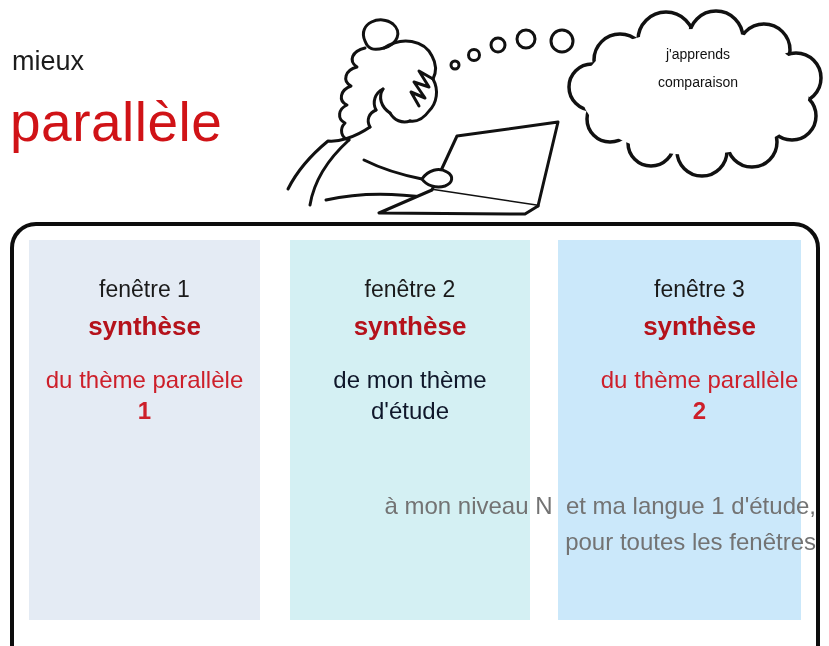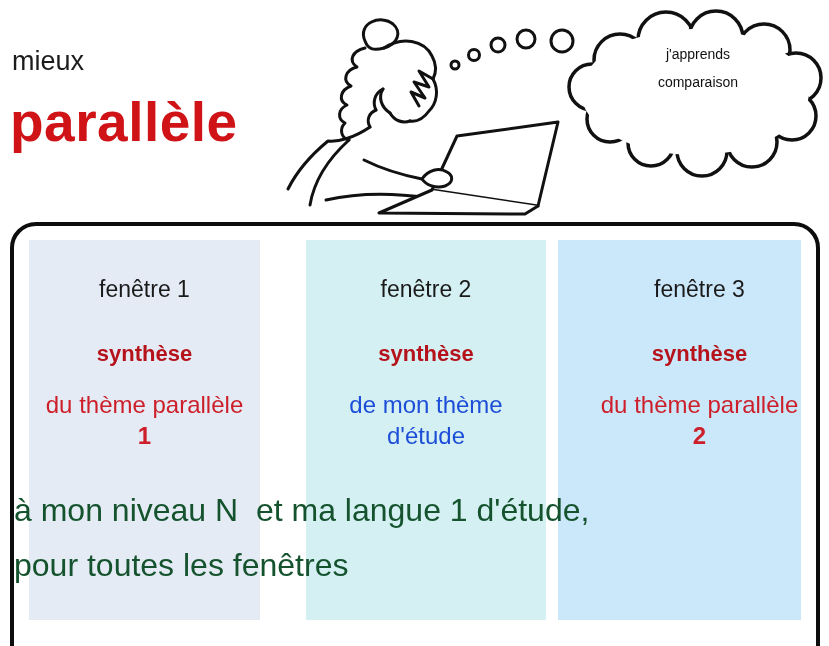--- a/index.html
+++ b/index.html
@@ -7,49 +7,49 @@
   .page {
     position:relative; width:829px; height:646px; background:#ffffff;
     font-family:"Liberation Sans", sans-serif; overflow:hidden;
   }
   .mode-label {
     position:absolute; left:12px; top:46px;
     font-size:27px; color:#1c1c1c;
   }
   .page-title {
     position:absolute; left:10px; top:90px;
-    font-size:55px; font-weight:700; letter-spacing:0.5px;
+    font-size:55px; font-weight:400; letter-spacing:0.5px;
   }
   .scene {
     position:absolute; left:278px; top:8px; width:551px; height:214px;
   }
   .bubble-text {
     position:absolute; left:583px; top:40px; width:230px;
     text-align:center; font-size:14px; line-height:28px; color:#111;
   }
   .main-panel {
     position:absolute; left:10px; top:222px; width:810px; height:494px;
     background:#ffffff; border:4px solid #0d0d0d; border-radius:26px;
   }
   .window-card {
     position:absolute; top:14px; height:380px; text-align:center;
   }
   .card1 { left:15px;  width:231px; }
-  .card2 { left:292px; width:240px; }
+  .card2 { left:276px; width:240px; }
   .card3 { left:544px; width:243px;padding-left:40px; }
   .win-name    { margin-top:36px; font-size:23px; color:#1a1a1a; }
-  .win-keyword { margin-top:38px; font-size:22px; font-weight:700; }
+  .win-keyword { margin-top:8px; font-size:26px; font-weight:700; }
   .win-desc    { margin-top:22px; font-size:24px; line-height:31px; }
   .emph        { font-weight:700; }
   .footer-note {
     position:absolute; left:0; top:266px; width:100%;
-    text-align:left; font-size:32px; color:#14532d;
+    text-align:right; font-size:24px; color:#737373;
   }
   .fn1 { white-space:pre; }
-  .fn2 { margin-top:18px; }
+  .fn2 { margin-top:8px; }
 </style>
 </head>
 <body>
 
 <div class="page">
 
   <div class="mode-label">mieux</div>
   <div class="page-title" style="color: rgb(208, 19, 23);">parallèle</div>
 
   <svg class="scene" viewBox="0 0 551 214" fill="none" stroke="#111" stroke-width="3" stroke-linecap="round" stroke-linejoin="round">
@@ -112,21 +112,21 @@
       <div class="win-keyword" style="color: rgb(181, 18, 27);">synthèse</div>
       <div class="win-desc" style="color: rgb(205, 31, 42);">
         <div>du thème parallèle</div>
         <div class="emph">1</div>
       </div>
     </div>
 
     <div class="window-card card2" style="background-color: rgb(212, 240, 243);">
       <div class="win-name">fenêtre 2</div>
       <div class="win-keyword" style="color: rgb(181, 18, 27);">synthèse</div>
-      <div class="win-desc" style="color: #1d4ed8;">
+      <div class="win-desc" style="color: #0f172a;">
         <div>de mon thème</div>
         <div>d'étude</div>
       </div>
     </div>
 
     <div class="window-card card3" style="background-color: rgb(203, 232, 250);">
       <div class="win-name">fenêtre 3</div>
       <div class="win-keyword" style="color: rgb(181, 18, 27);">synthèse</div>
       <div class="win-desc" style="color: rgb(205, 31, 42);">
         <div>du thème parallèle</div>

